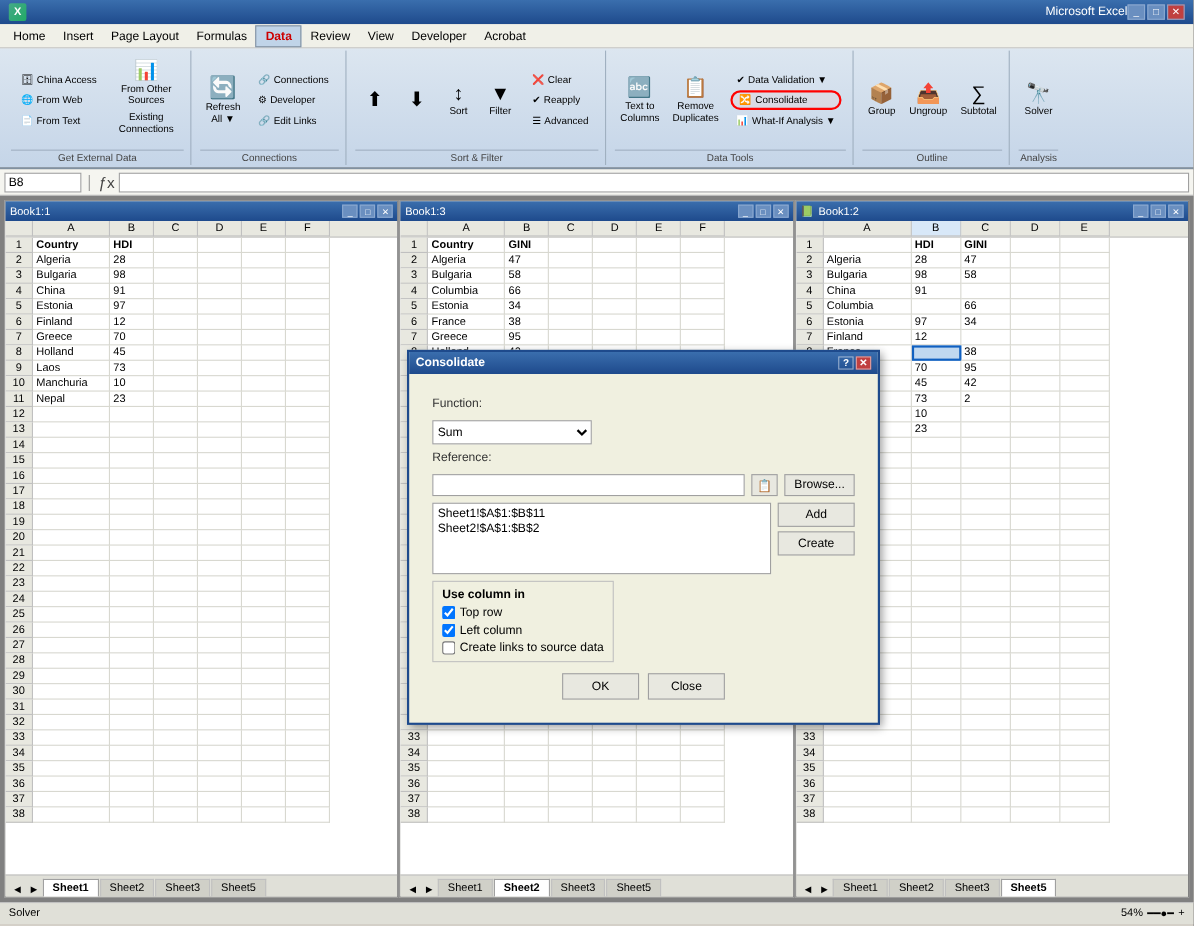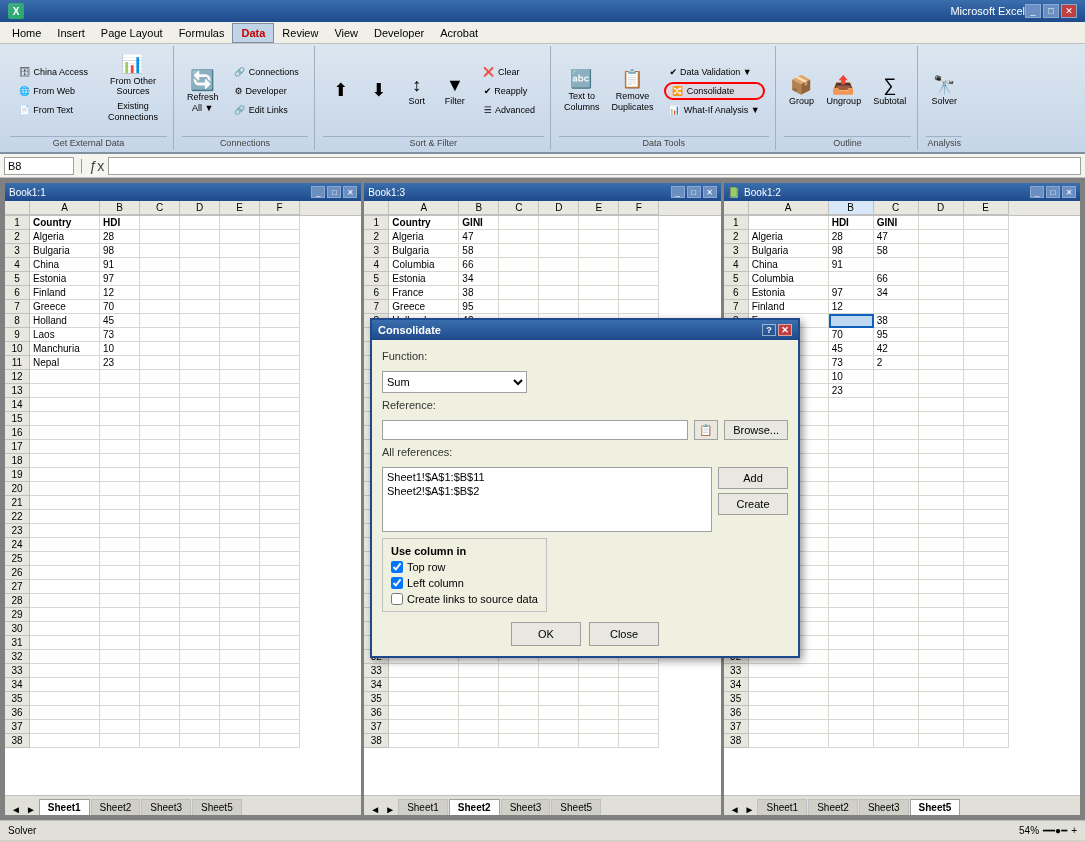--- a/index.html
+++ b/index.html
@@ -254,21 +254,21 @@
       height: 20px;
       display: flex;
       align-items: center;
       justify-content: space-between;
       padding: 0 6px;
       font-size: 11px;
       font-weight: bold;
     }
     .dialog-title-btns { display: flex; gap: 2px; }
     .dialog-title-btn { background: none; border: 1px solid rgba(255,255,255,0.5); color: white; width: 14px; height: 12px; font-size: 9px; display: flex; align-items: center; justify-content: center; cursor: pointer; }
-    .dialog-body { padding: 10px; }
+    .dialog-body { padding: 21px; }
     .dialog-label { font-size: 11px; margin-bottom: 3px; color: #333; }
     .dialog-select { width: 145px; height: 22px; border: 1px solid #a0a0a0; background: white; font-size: 11px; }
     .dialog-row { display: flex; align-items: center; gap: 6px; margin-bottom: 6px; }
     .dialog-input { flex: 1; height: 20px; border: 1px solid #a0a0a0; background: white; font-size: 11px; padding: 0 3px; }
     .dialog-browse-btn { height: 20px; padding: 0 8px; font-size: 11px; background: #e8e8e0; border: 1px solid #a0a0a0; cursor: pointer; }
     .dialog-list-item { padding: 1px 2px; }
     .dialog-action-btn { height: 22px; width: 70px; font-size: 11px; background: #e8e8e0; border: 1px solid #a0a0a0; cursor: pointer; }
     .dialog-section { display: flex; gap: 6px; margin-bottom: 6px; }
     .dialog-footer { display: flex; justify-content: space-between; align-items: flex-end; }
     .dialog-cb-row { display: flex; align-items: center; gap: 4px; margin-top: 4px; }
@@ -1574,23 +1574,20 @@
 
         <div class="dialog-row">
           <label class="dialog-label">Reference:</label>
         </div>
         <div class="dialog-row">
           <input class="dialog-input" value="" style="">
           <button class="dialog-browse-btn" style="width:24px;padding:0;">📋</button>
           <button class="dialog-browse-btn">Browse...</button>
         </div>
 
-        <div class="dialog-row">
-          <label class="dialog-label">All references:</label>
-        </div>
         <div class="dialog-section">
           <div style="flex:1;border:1px solid #a0a0a0;background:white;height:65px;padding:2px;overflow-y:auto;">
             <div class="dialog-list-item">Sheet1!$A$1:$B$11</div>
             <div class="dialog-list-item">Sheet2!$A$1:$B$2</div>
           </div>
           <div style="display:flex;flex-direction:column;gap:4px;">
             <button class="dialog-action-btn">Add</button>
             <button class="dialog-action-btn">Create</button>
           </div>
         </div>

